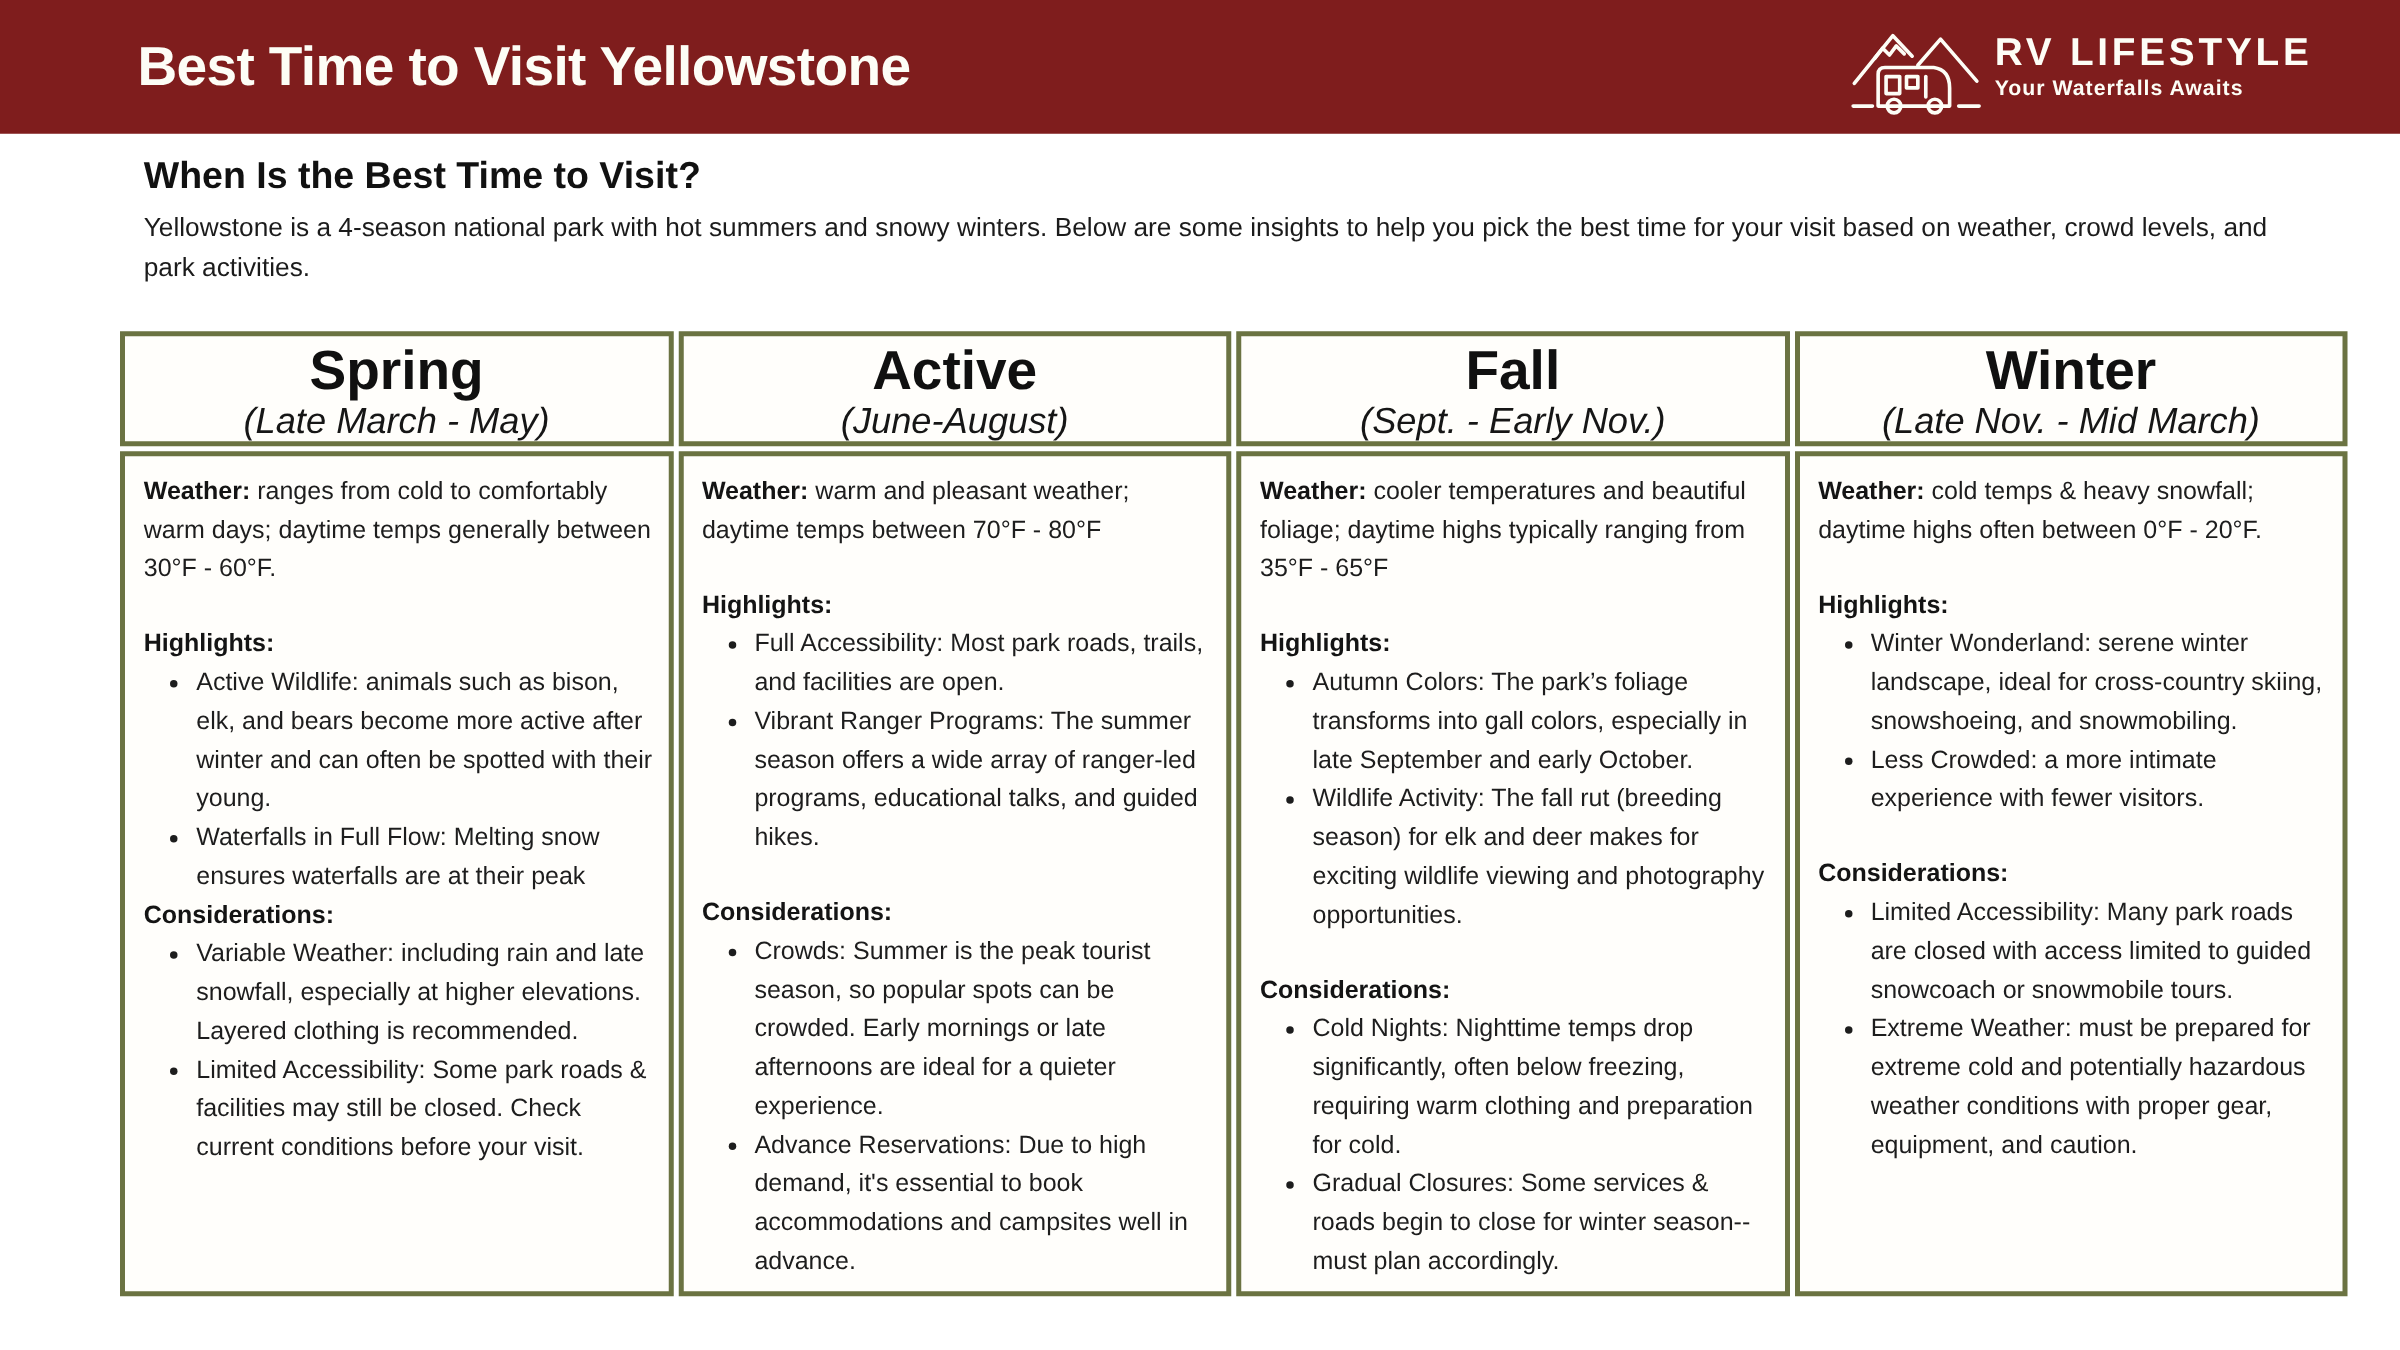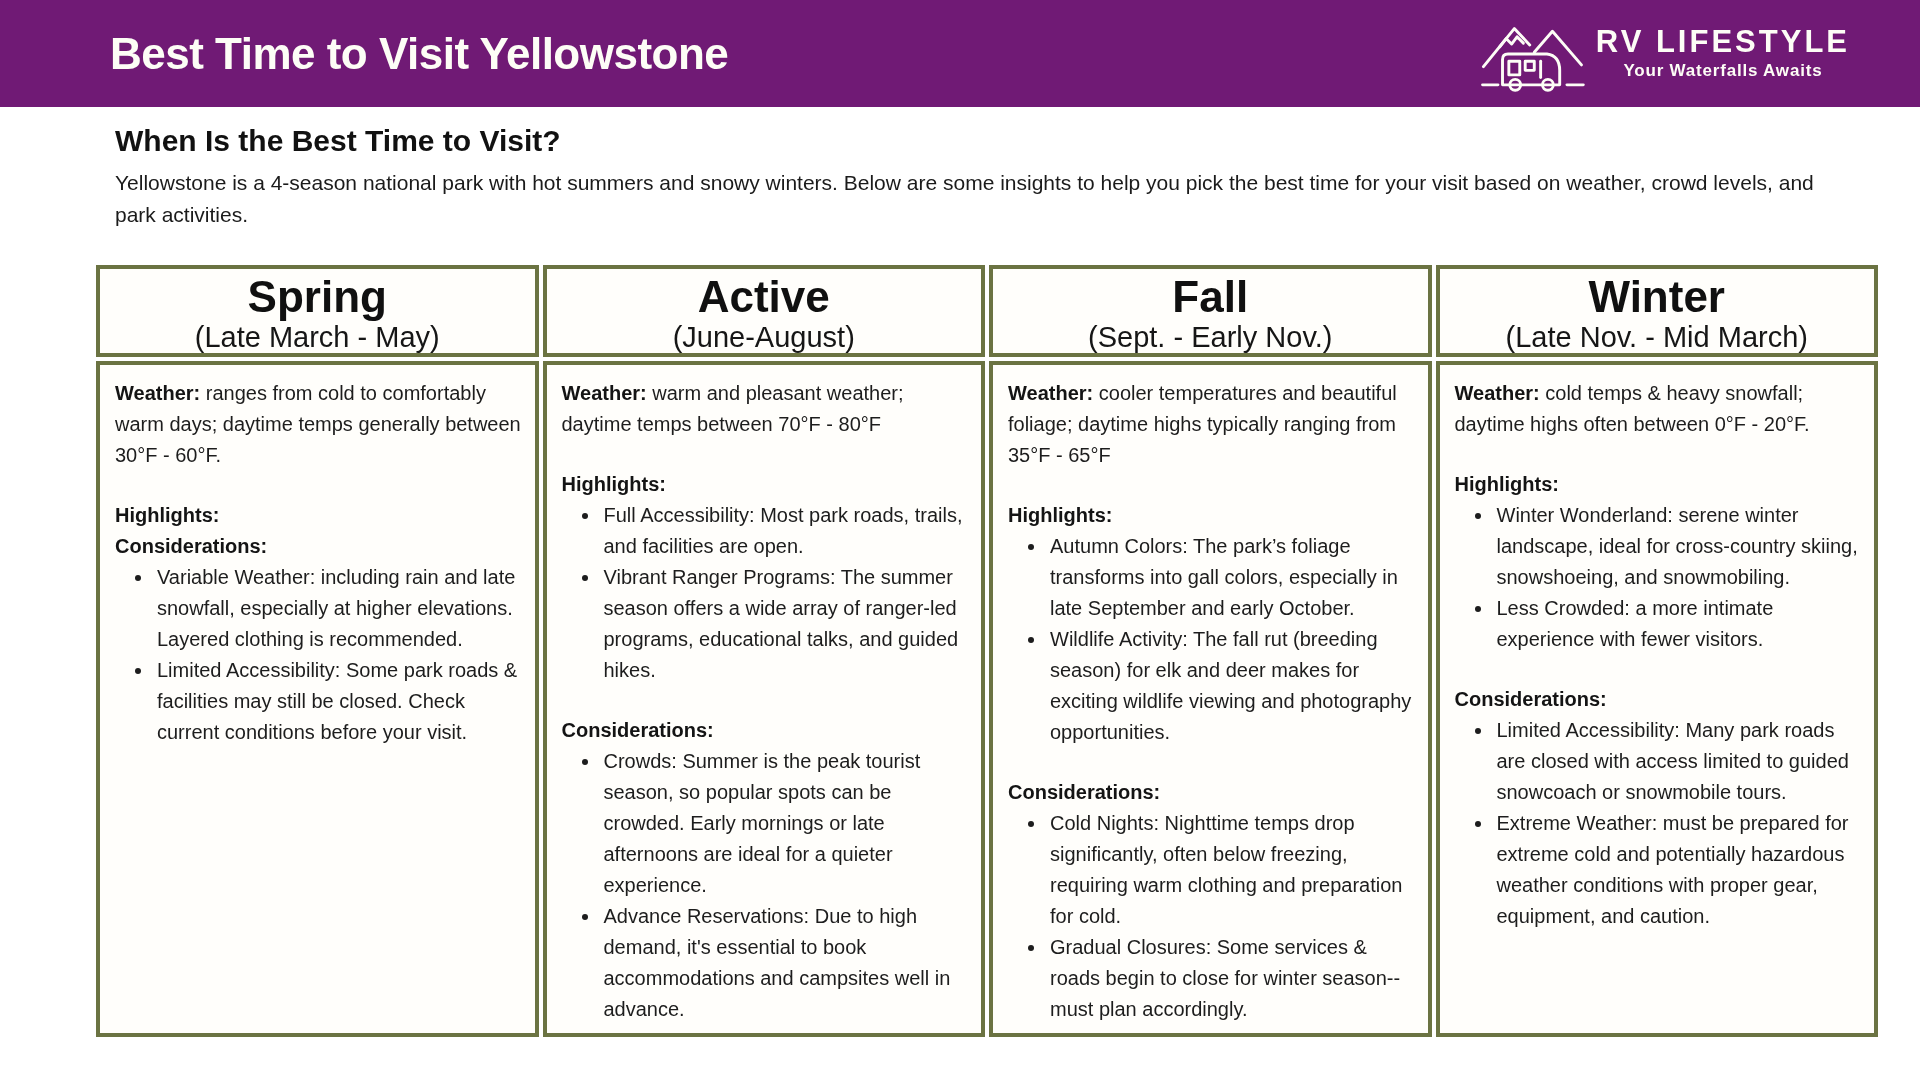--- a/index.html
+++ b/index.html
@@ -2,26 +2,25 @@
 <html><head>
 <meta charset="utf-8">
 <style>
   * { box-sizing: border-box; margin: 0; padding: 0; }
   html, body { width: 1920px; height: 1080px; background: #ffffff; overflow: hidden; }
   body { font-family: "Liberation Sans", "DejaVu Sans", sans-serif; color: #1c1c1c; }
 
   
   .topbar {
     height: 107px;
-    background: #701a75;
+    background: #7f1d1d;
     display: flex;
     align-items: center;
     justify-content: space-between;
     padding: 0 70px 0 110px;
-    text-align: center;
   }
   .page-title {
     color: #fdfdf6;
     font-size: 44px;
     font-weight: bold;
     letter-spacing: -0.5px;
   }
   .logo { display: flex; align-items: center; }
   .logo svg { display: block; }
   .brand-text { color: #fdfdf6; }
@@ -44,21 +43,21 @@
     margin: 14px 0 0 96px;
     width: 1782px;
     display: grid;
     grid-template-columns: repeat(4, 1fr);
     gap: 4px;
     background: #ffffff;
   }
   .cell { background: #fffefb; border: 4px solid #6B7342; }
   .head-cell { text-align: center; padding: 4px 4px 8px; height: 92px; margin-top: 20px; }
   .season-name { font-size: 44px; font-weight: 800; color: #101010; line-height: 1.1; }
-  .season-dates { font-size: 29px; color: #161616; line-height: 1.15; margin-top: 0; }
+  .season-dates { font-size: 29px; color: #161616; line-height: 1.15; margin-top: 0; font-style: italic; }
 
   .body-cell {
     height: 676px;
     padding: 13px 12px 10px 15px;
     font-size: 20px;
     line-height: 31px;
     color: #1d1d1d;
     overflow: hidden;
   }
   .body-cell strong, .sec-label { font-weight: bold; color: #141414; }
@@ -120,20 +119,24 @@
     <div class="season-dates">(Sept. - Early Nov.)</div>
   </div>
   <div class="cell head-cell">
     <div class="season-name">Winter</div>
     <div class="season-dates">(Late Nov. - Mid March)</div>
   </div>
 
   <div class="cell body-cell">
     <p><strong>Weather:</strong><span> ranges from cold to comfortably warm days; daytime temps generally between 30°F - 60°F.</span></p>
     <span class="sec-label gap-top">Highlights:</span>
+    <ul>
+      <li>Active Wildlife: animals such as bison, elk, and bears become more active after winter and can often be spotted with their young.</li>
+      <li>Waterfalls in Full Flow: Melting snow ensures waterfalls are at their peak</li>
+    </ul>
     <span class="sec-label">Considerations:</span>
     <ul>
       <li>Variable Weather: including rain and late snowfall, especially at higher elevations. Layered clothing is recommended.</li>
       <li>Limited Accessibility: Some park roads &amp; facilities may still be closed. Check current conditions before your visit.</li>
     </ul>
   </div>
 
   <div class="cell body-cell">
     <p><strong>Weather:</strong><span> warm and pleasant weather; daytime temps between 70°F - 80°F</span></p>
     <span class="sec-label gap-top">Highlights:</span>

